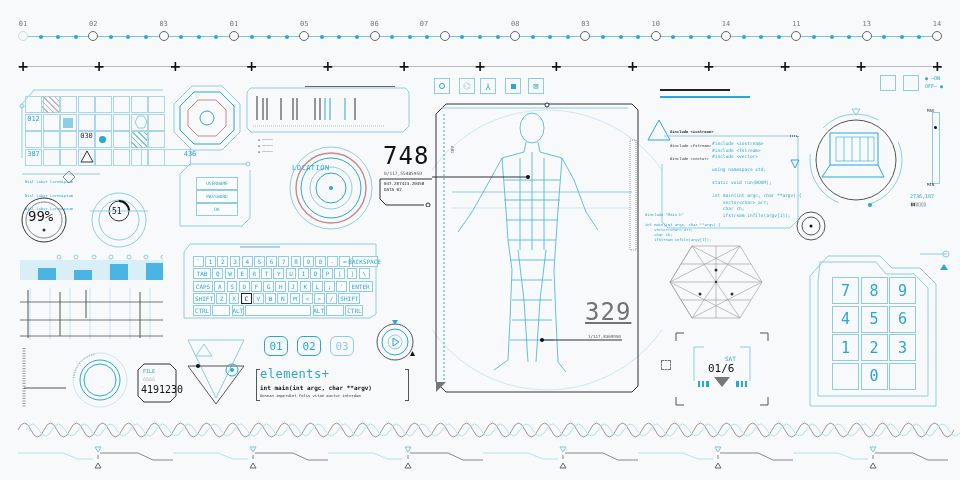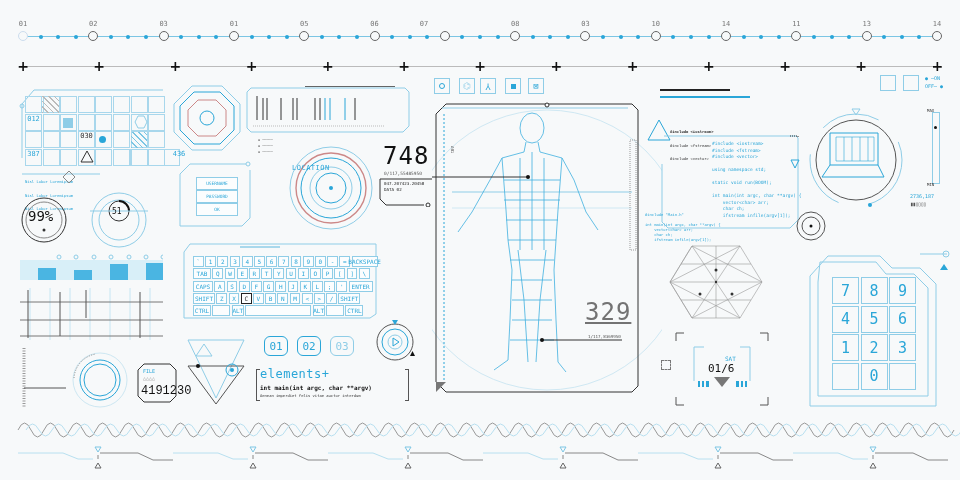--- a/index.html
+++ b/index.html
@@ -157,21 +157,21 @@
     </div>
   <div class="grid-cell" style="left:25px;top:114px;">
       <span>012</span>
     </div>
   <div class="grid-cell" style="left:78px;top:131px;color:#333;">
       <span>030</span>
     </div>
   <div class="grid-cell" style="left:25px;top:149px;">
       <span>387</span>
     </div>
-  <div class="grid-cell" style="left:130px;top:149px;padding-left:48px;">
+  <div class="grid-cell" style="left:141px;top:149px;padding-left:48px;">
       <span>436</span>
     </div>
   <div class="abs" style="left:42px;top:96px;width:17px;height:17px;background:repeating-linear-gradient(45deg,#bbb 0 1px,transparent 1px 4px);"></div>
   <div class="abs" style="left:63px;top:118px;width:10px;height:10px;background:#8fcde7;"></div>
   <div class="abs" style="left:99px;top:136px;width:7px;height:7px;background:#2aa6d8;border-radius:50%;"></div>
   <div class="abs" style="left:131px;top:132px;width:16px;height:16px;background:repeating-linear-gradient(45deg,#7cc6e4 0 1px,transparent 1px 4px);"></div>
   <svg class="abs" style="left:80px;top:150px" width="14" height="13">
       <path d="M7 1 L13 12 L1 12 Z" fill="none" stroke="#333"></path>
     </svg>
   <svg class="abs" style="left:134px;top:115px" width="14" height="14">
@@ -325,21 +325,21 @@
   <circle cx="30" cy="30" r="20" fill="none" stroke="#2aa6d8"></circle>
   <circle cx="30" cy="30" r="16" fill="none" stroke="#2aa6d8"></circle>
   <path d="M4 28 A26 26 0 0 1 26 4" fill="none" stroke="#888" stroke-dasharray="1 1.5"></path>
 </svg>
 <div>
   <svg class="abs" style="left:136px;top:362px" width="42" height="42">
     <polygon points="8,2 34,2 40,8 40,34 34,40 8,40 2,34 2,8" fill="none" stroke="#333"></polygon>
   </svg>
   <div class="abs" style="left:143px;top:368px;font-size:5px;color:#2aa6d8;">FILE</div>
   <div class="abs" style="left:143px;top:375px;font-size:5px;color:#888;">△△△△</div>
-  <div class="abs" style="left:141px;top:384px;font-size:12px;color:#111;font-family:Liberation Mono, monospace;">4191230</div>
+  <div class="abs" style="left:141px;top:384px;font-size:10px;color:#111;">4191230</div>
 </div>
 
 <div>
   <svg class="abs" style="left:180px;top:240px" width="200" height="80">
     <path d="M10 4 L196 4 L196 74 L190 78 L4 78 L4 12 Z" fill="none" stroke="#8fcde7"></path>
     <line x1="60" y1="7" x2="100" y2="7" stroke="#8fcde7" stroke-width="1.5"></line>
   </svg>
   <div id="kbd">
       <div class="key" style="left:193px;top:256px;width:10.8px">`</div>
       <div class="key" style="left:205.2px;top:256px;width:10.8px">1</div>

